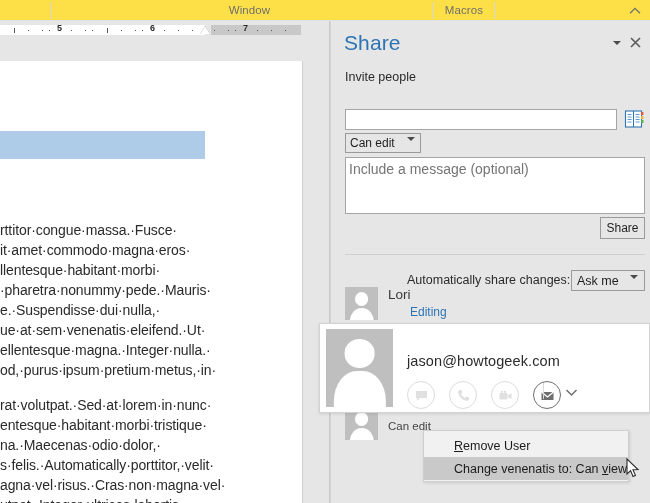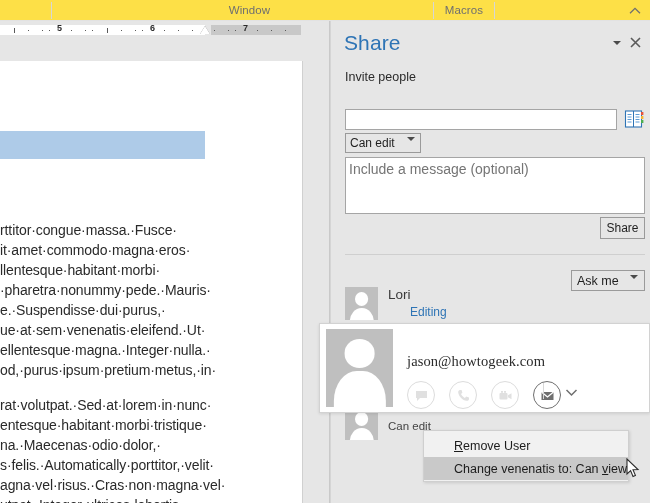--- a/index.html
+++ b/index.html
@@ -333,21 +333,20 @@
 
   
   #contact-card {
     position: absolute;
     left: 319px; top: 323px;
     width: 331px; height: 90px;
     background: #ffffff;
     border: 1px solid #d2d2d2;
     box-sizing: border-box;
     box-shadow: 0 1px 3px rgba(0,0,0,0.10);
-    font-family: Liberation Serif, serif;
   }
   #contact-card-avatar {
     position: absolute;
     left: 6px; top: 5px;
     width: 67px; height: 78px;
     background: #bfbfbf;
     overflow: hidden;
   }
   #contact-card-avatar .head {
     position: absolute;
@@ -492,21 +491,21 @@
 
   <div id="ruler-gap"></div>
 
   <div id="page">
     <div id="selection-band"></div>
     <div id="doc-text">
       <div class="doc-line" style="top:161px;">rttitor·congue·massa.·Fusce·</div>
       <div class="doc-line" style="top:181px;">it·amet·commodo·magna·eros·</div>
       <div class="doc-line" style="top:201px;">llentesque·habitant·morbi·</div>
       <div class="doc-line" style="top:221px;">·pharetra·nonummy·pede.·Mauris·</div>
-      <div class="doc-line" style="top:241px;">e.·Suspendisse·dui·purus,·</div>
+      <div class="doc-line" style="top:241px;">e.·Suspendisse·dui·nulla,·</div>
       <div class="doc-line" style="top:261px;">ue·at·sem·venenatis·eleifend.·Ut·</div>
       <div class="doc-line" style="top:281px;">ellentesque·magna.·Integer·nulla.·</div>
       <div class="doc-line" style="top:301px;">od,·purus·ipsum·pretium·metus,·in·</div>
       <div class="doc-line" style="top:336px;">rat·volutpat.·Sed·at·lorem·in·nunc·</div>
       <div class="doc-line" style="top:356px;">entesque·habitant·morbi·tristique·</div>
       <div class="doc-line" style="top:376px;">na.·Maecenas·odio·dolor,·</div>
       <div class="doc-line" style="top:396px;">s·felis.·Automatically·porttitor,·velit·</div>
       <div class="doc-line" style="top:416px;">agna·vel·risus.·Cras·non·magna·vel·</div>
       <div class="doc-line" style="top:436px;">utpat.·Integer·ultrices·lobortis·</div>
     </div>
@@ -559,20 +558,21 @@
   </div>
 
   <textarea id="message-box" placeholder="Include a message (optional)" style=""></textarea>
 
   <div id="share-button">
     <span>Share</span>
   </div>
 
   <div id="pane-divider"></div>
 
+  <div id="auto-share-label">Automatically share changes:</div>
 
   <div id="auto-share-select">
     <span>Ask me</span>
     <span class="caret"><span class="caret-down"></span></span>
   </div>
 </div>
 
 <div class="user-row" style="top:283px; left:330px;padding-left:36px;">
   <div class="user-avatar">
     <div class="head"></div>

